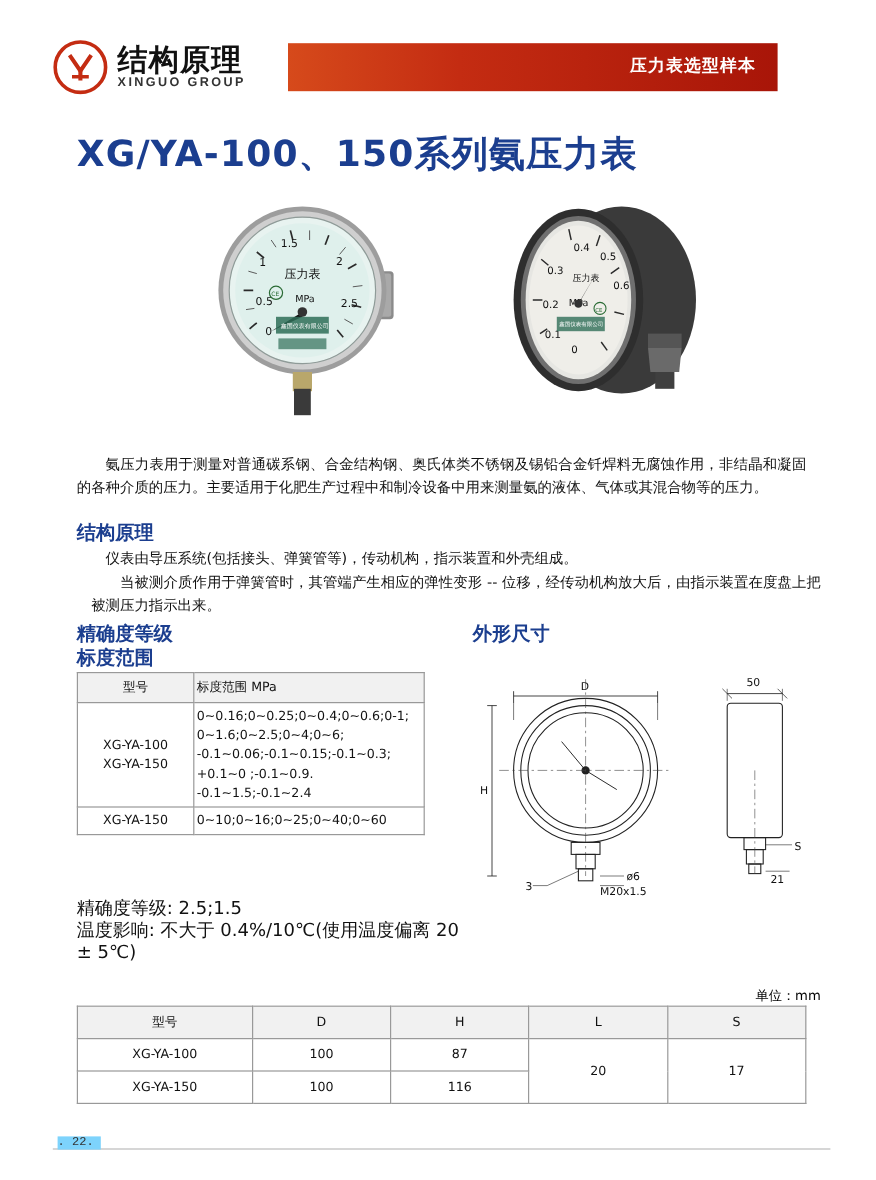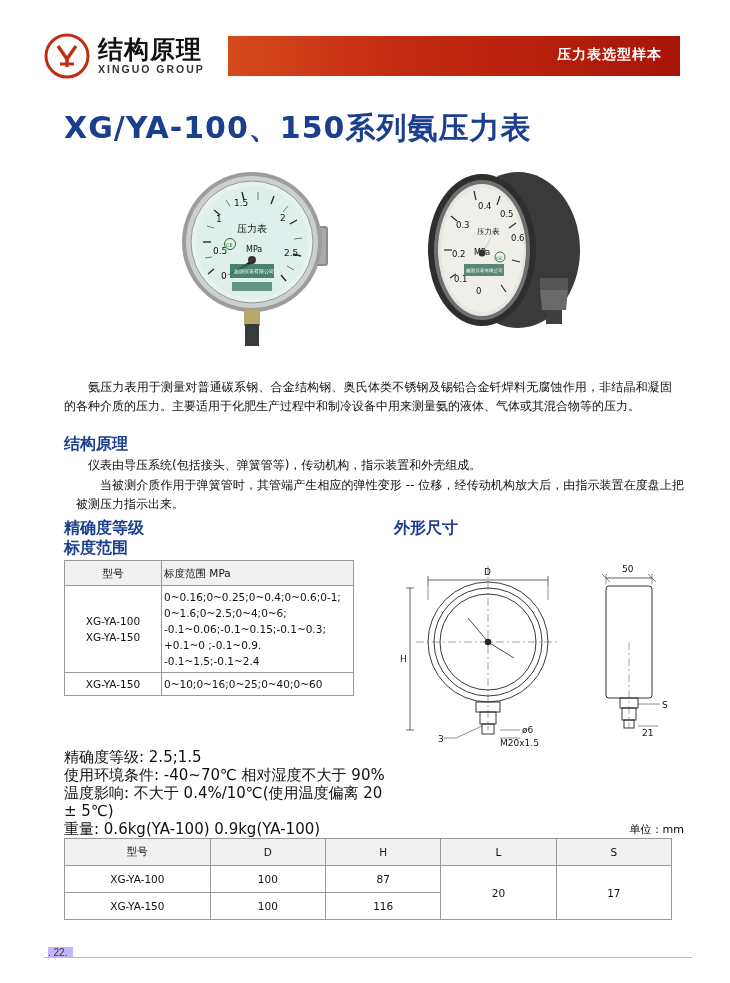--- a/index.html
+++ b/index.html
@@ -27,21 +27,21 @@
   .logo-mark svg{display:block;}
   .logo-text{line-height:1;}
   .logo-cn{
     font-size:25px;font-weight:bold;letter-spacing:1px;color:#111;
     font-family:"DejaVu Sans",sans-serif;
   }
   .logo-en{
     font-size:10.5px;font-weight:bold;letter-spacing:2px;color:#333;margin-top:2px;
   }
   .header-bar{
-    position:absolute;left:184px;top:6px;width:452px;height:40px;
+    position:absolute;left:196px;top:6px;width:408px;height:40px;
     background:linear-gradient(90deg,#d64a1b 0%,#c42c12 35%,#a81508 100%);
   }
   .header-bar-title{
     position:absolute;right:18px;top:10px;
     color:#fff;font-size:14px;font-weight:bold;letter-spacing:1px;
     font-family:"DejaVu Sans",sans-serif;
   }
 
   
   .page-title{
@@ -115,22 +115,22 @@
   .drawing{position:absolute;left:396px;top:530px;width:300px;height:250px;}
 
   
   .footer{
     position:absolute;left:44px;bottom:38px;width:648px;
   }
   .footer-line{
     position:absolute;left:0;top:12px;width:648px;height:1px;background:#bbb;
   }
   .footer-page{
-    position:absolute;left:4px;top:2px;font-size:10px;color:#333;background:#c4b5fd;padding-right:6px;
-    font-family:Liberation Sans, sans-serif;
+    position:absolute;left:4px;top:2px;font-size:10px;color:#333;background:#7dd3fc;padding-right:6px;
+    font-family:Liberation Mono, monospace;
   }
 </style>
 </head>
 <body>
 
 <div class="page">
 
   <div class="header">
     <div class="logo-wrap">
       <span class="logo-mark">
@@ -285,23 +285,21 @@
       </tr>
       <tr>
         <td class="model">XG-YA-150</td>
         <td class="val">0~10;0~16;0~25;0~40;0~60</td>
       </tr>
     </tbody>
   </table>
 
   <div class="notes">
     <div>精确度等级: 2.5;1.5</div>
-    <div>使用环境条件: -40~70℃  相对湿度不大于 90%</div>
     <div>温度影响: 不大于 0.4%/10℃(使用温度偏离 20 ± 5℃)</div>
-    <div>重量: 0.6kg(YA-100)  0.9kg(YA-100)</div>
   </div>
 
   <svg class="drawing" viewBox="0 0 300 250">
     <g stroke="#222" fill="none" stroke-width="0.9">
 
       <circle cx="92" cy="112" r="60"></circle>
       <circle cx="92" cy="112" r="54"></circle>
       <circle cx="92" cy="112" r="48"></circle>
       <circle cx="92" cy="112" r="3" fill="#222"></circle>
 

